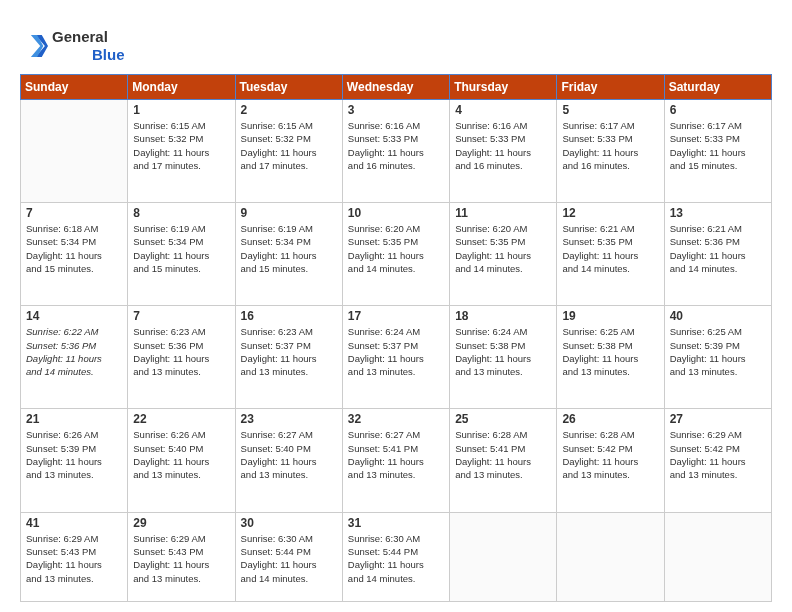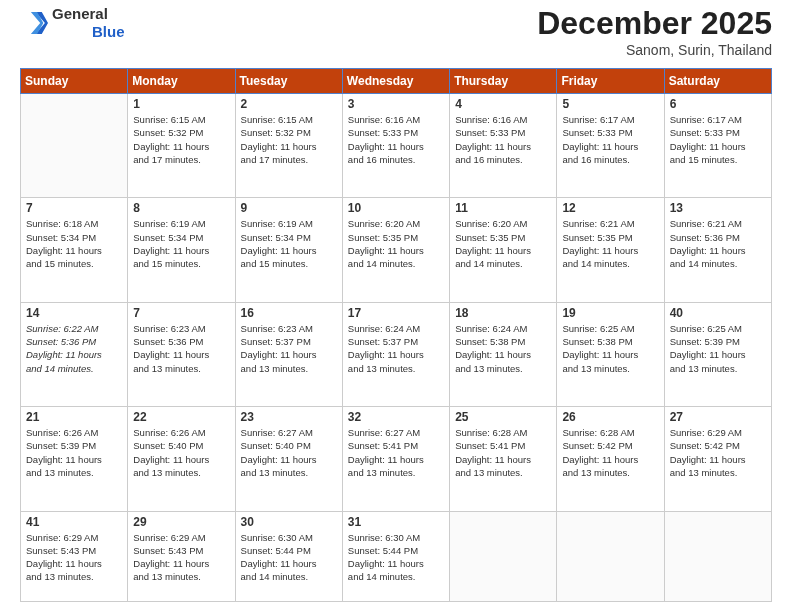--- a/index.html
+++ b/index.html
@@ -6,21 +6,21 @@
     body {
       font-family: Arial, sans-serif;
       background: #fff;
       width: 792px;
       height: 612px;
       overflow: hidden;
     }
     .page {
       width: 792px;
       height: 612px;
-      padding: 5px 20px 10px 20px;
+      padding: 28px 20px 10px 20px;
       display: flex;
       flex-direction: column;
     }
     .header {
       display: flex;
       justify-content: space-between;
       align-items: flex-start;
       margin-bottom: 10px;
     }
     .logo {
@@ -101,24 +101,20 @@
       <svg class="logo-icon" viewBox="0 0 36 36">
         <rect x="0" y="0" width="36" height="36" rx="4" fill="white"></rect>
         <polygon points="20,4 32,18 20,32 28,32 36,18 28,4" fill="#2060c8"></polygon>
         <polygon points="14,4 26,18 14,32 22,32 30,18 22,4" fill="#4090e0"></polygon>
       </svg>
       <div class="logo-text">
         <div><span class="general">General</span></div>
         <div><span class="blue">Blue</span></div>
       </div>
     </div>
-    <div class="title-block">
-      <div class="month-title">December 2025</div>
-      <div class="location">Sanom, Surin, Thailand</div>
-    </div>
   </div>
 
   <table class="calendar">
     <thead>
       <tr>
         <th>Sunday</th>
         <th>Monday</th>
         <th>Tuesday</th>
         <th>Wednesday</th>
         <th>Thursday</th>

